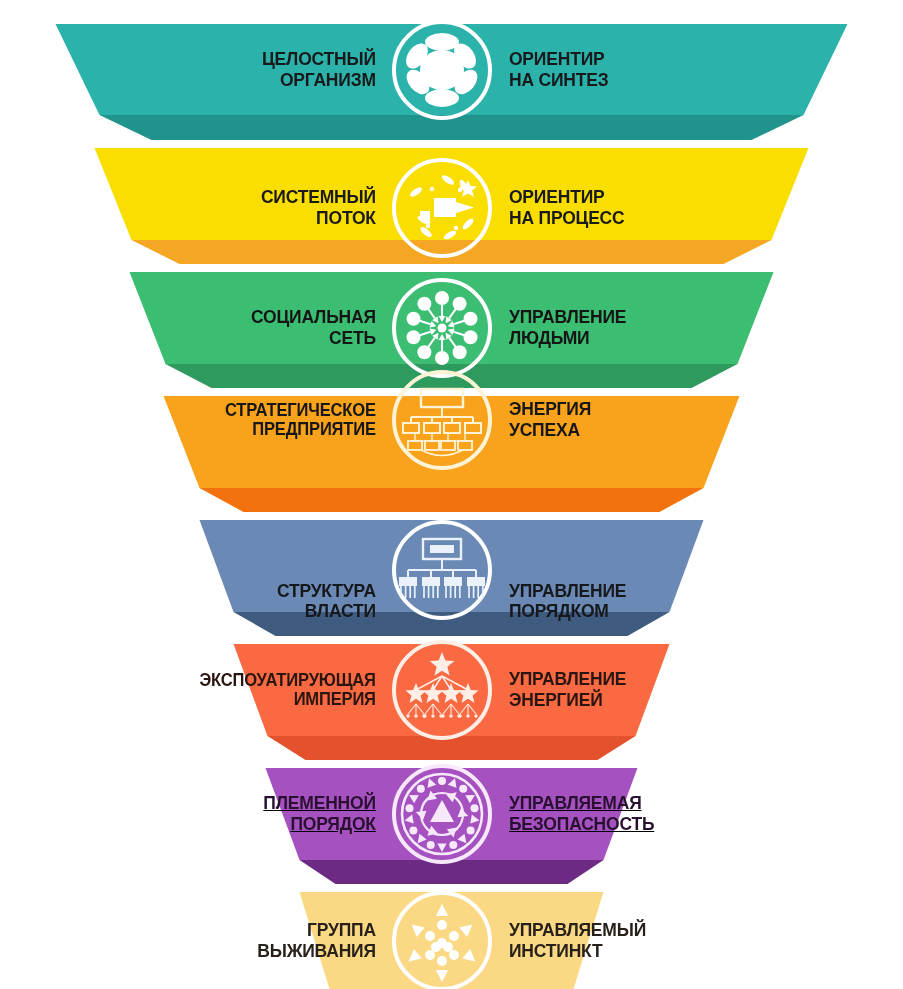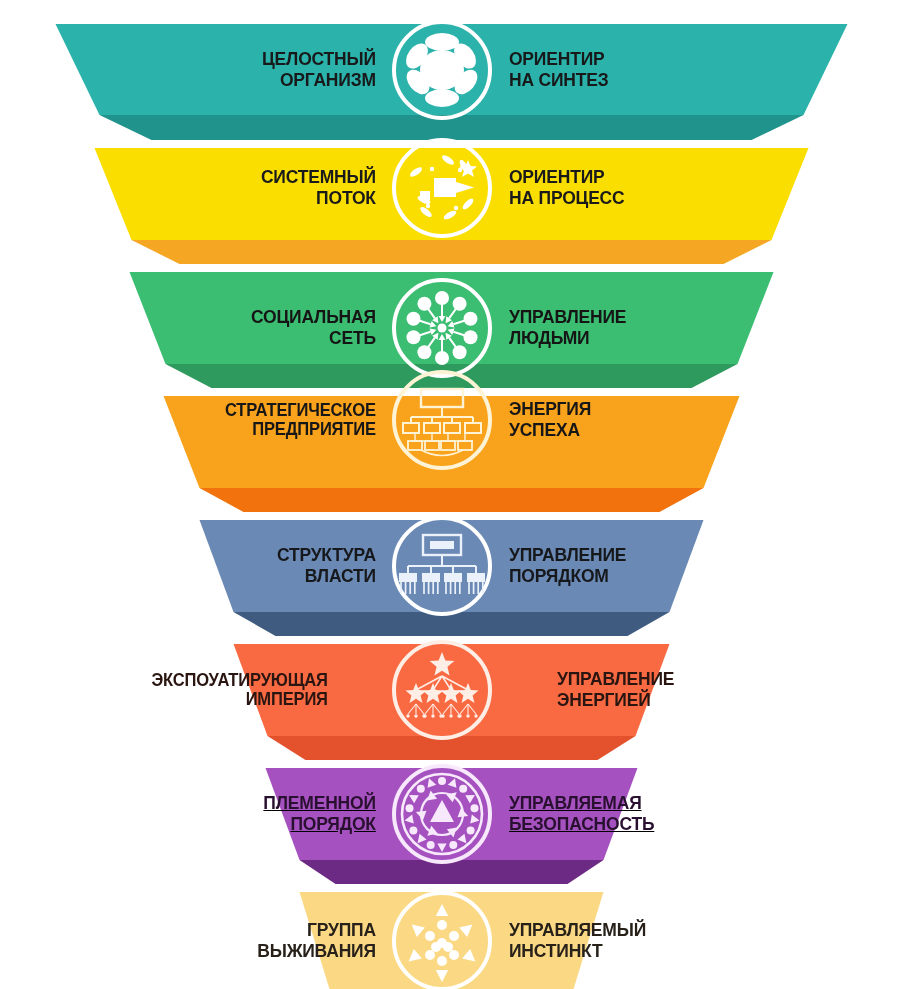--- a/index.html
+++ b/index.html
@@ -66,21 +66,21 @@
             <ellipse cx="76" cy="64" rx="14" ry="9" fill="#ffffff" transform="rotate(-50 76 64)"></ellipse>
             <ellipse cx="52" cy="80" rx="17" ry="9" fill="#ffffff" transform="rotate(0 52 80)"></ellipse>
             <ellipse cx="28" cy="64" rx="14" ry="9" fill="#ffffff" transform="rotate(50 28 64)"></ellipse>
             <ellipse cx="27" cy="38" rx="14" ry="9" fill="#ffffff" transform="rotate(-55 27 38)"></ellipse>
             <ellipse cx="52" cy="52" rx="13" ry="14" fill="#ffffff"></ellipse>
           </svg>
         </div>
         <div class="lbl right" style="color: rgb(23, 25, 26);">ОРИЕНТИР
 НА СИНТЕЗ</div>
       </div>
-      <div class="row" style="top: 132px; height: 112px;">
+      <div class="row" style="top: 152px; height: 112px;">
         <div class="lbl left" style="color: rgb(26, 26, 26);">СИСТЕМНЫЙ
 ПОТОК</div>
         <div class="badge">
           <svg viewBox="0 0 104 104">
             <circle cx="52" cy="52" r="48" fill="none" stroke="#ffffff" stroke-width="4"></circle>
             <rect x="44" y="42" width="22" height="19" fill="#ffffff"></rect>
             <rect x="30" y="55" width="10" height="9" fill="#ffffff"></rect>
             <polygon points="66,46 84,51.5 66,57" fill="#ffffff"></polygon>
             <ellipse cx="58" cy="24" rx="7" ry="3" fill="#ffffff" transform="rotate(35 58 24)"></ellipse>
             <ellipse cx="74" cy="30" rx="7" ry="3" fill="#ffffff" transform="rotate(60 74 30)"></ellipse>
@@ -166,21 +166,21 @@
             <line x1="58" y1="65" x2="58" y2="73" stroke="#fff3d6" stroke-width="1.4"></line>
             <rect x="51" y="73" width="14" height="9" fill="none" stroke="#fff3d6" stroke-width="1.8"></rect>
             <line x1="75" y1="65" x2="75" y2="73" stroke="#fff3d6" stroke-width="1.4"></line>
             <rect x="68" y="73" width="14" height="9" fill="none" stroke="#fff3d6" stroke-width="1.8"></rect>
             <path d="M31 82 Q52 93 73 82" fill="none" stroke="#fff3d6" stroke-width="1.6"></path>
           </svg>
         </div>
         <div class="lbl right" style="color: rgb(23, 23, 23);">ЭНЕРГИЯ
 УСПЕХА</div>
       </div>
-      <div class="row" style="top: 510px; height: 112px;">
+      <div class="row" style="top: 510px; height: 112px; align-items: flex-end;">
         <div class="lbl left" style="color: rgb(22, 24, 28);">СТРУКТУРА
 ВЛАСТИ</div>
         <div class="badge">
           <svg viewBox="0 0 104 104">
             <circle cx="52" cy="52" r="48" fill="none" stroke="#ffffff" stroke-width="4"></circle>
             <rect x="33" y="21" width="38" height="20" fill="none" stroke="#eaf1fa" stroke-width="2.4"></rect>
             <rect x="40" y="27" width="24" height="8" fill="#eaf1fa"></rect>
             <line x1="52" y1="41" x2="52" y2="52" stroke="#eaf1fa" stroke-width="2"></line>
             <line x1="18" y1="52" x2="86" y2="52" stroke="#eaf1fa" stroke-width="2"></line>
             <line x1="18" y1="52" x2="18" y2="59" stroke="#eaf1fa" stroke-width="2"></line>
@@ -205,21 +205,21 @@
             <rect x="77" y="59" width="18" height="9" fill="#eaf1fa"></rect>
             <line x1="79" y1="68" x2="79" y2="80" stroke="#eaf1fa" stroke-width="1.7"></line>
             <line x1="83.6" y1="68" x2="83.6" y2="80" stroke="#eaf1fa" stroke-width="1.7"></line>
             <line x1="88.2" y1="68" x2="88.2" y2="80" stroke="#eaf1fa" stroke-width="1.7"></line>
             <line x1="92.8" y1="68" x2="92.8" y2="80" stroke="#eaf1fa" stroke-width="1.7"></line>
           </svg>
         </div>
         <div class="lbl right" style="color: rgb(22, 24, 28);">УПРАВЛЕНИЕ
 ПОРЯДКОМ</div>
       </div>
-      <div class="row" style="top: 634px; height: 112px; gap: 48px;">
+      <div class="row" style="top: 634px; height: 112px;">
         <div class="lbl left" style="color: rgb(42, 21, 16); font-size: 18px;">ЭКСПОУАТИРУЮЩАЯ
 ИМПЕРИЯ</div>
         <div class="badge">
           <svg viewBox="0 0 104 104">
             <circle cx="52" cy="52" r="48" fill="none" stroke="#ffeee6" stroke-width="4"></circle>
             <polygon points="52.0,14.0 55.4,22.4 64.4,23.0 57.4,28.8 59.6,37.5 52.0,32.7 44.4,37.5 46.6,28.8 39.6,23.0 48.6,22.4" fill="#ffeee6"></polygon>
             <path d="M52 38 L26 52 M52 38 L43 52 M52 38 L61 52 M52 38 L78 52" stroke="#ffeee6" stroke-width="1.5" fill="none"></path>
             <polygon points="26.0,45.0 28.8,52.1 36.5,52.6 30.6,57.5 32.5,64.9 26.0,60.8 19.5,64.9 21.4,57.5 15.5,52.6 23.2,52.1" fill="#ffeee6"></polygon>
             <polygon points="43.0,45.0 45.8,52.1 53.5,52.6 47.6,57.5 49.5,64.9 43.0,60.8 36.5,64.9 38.4,57.5 32.5,52.6 40.2,52.1" fill="#ffeee6"></polygon>
             <polygon points="61.0,45.0 63.8,52.1 71.5,52.6 65.6,57.5 67.5,64.9 61.0,60.8 54.5,64.9 56.4,57.5 50.5,52.6 58.2,52.1" fill="#ffeee6"></polygon>

